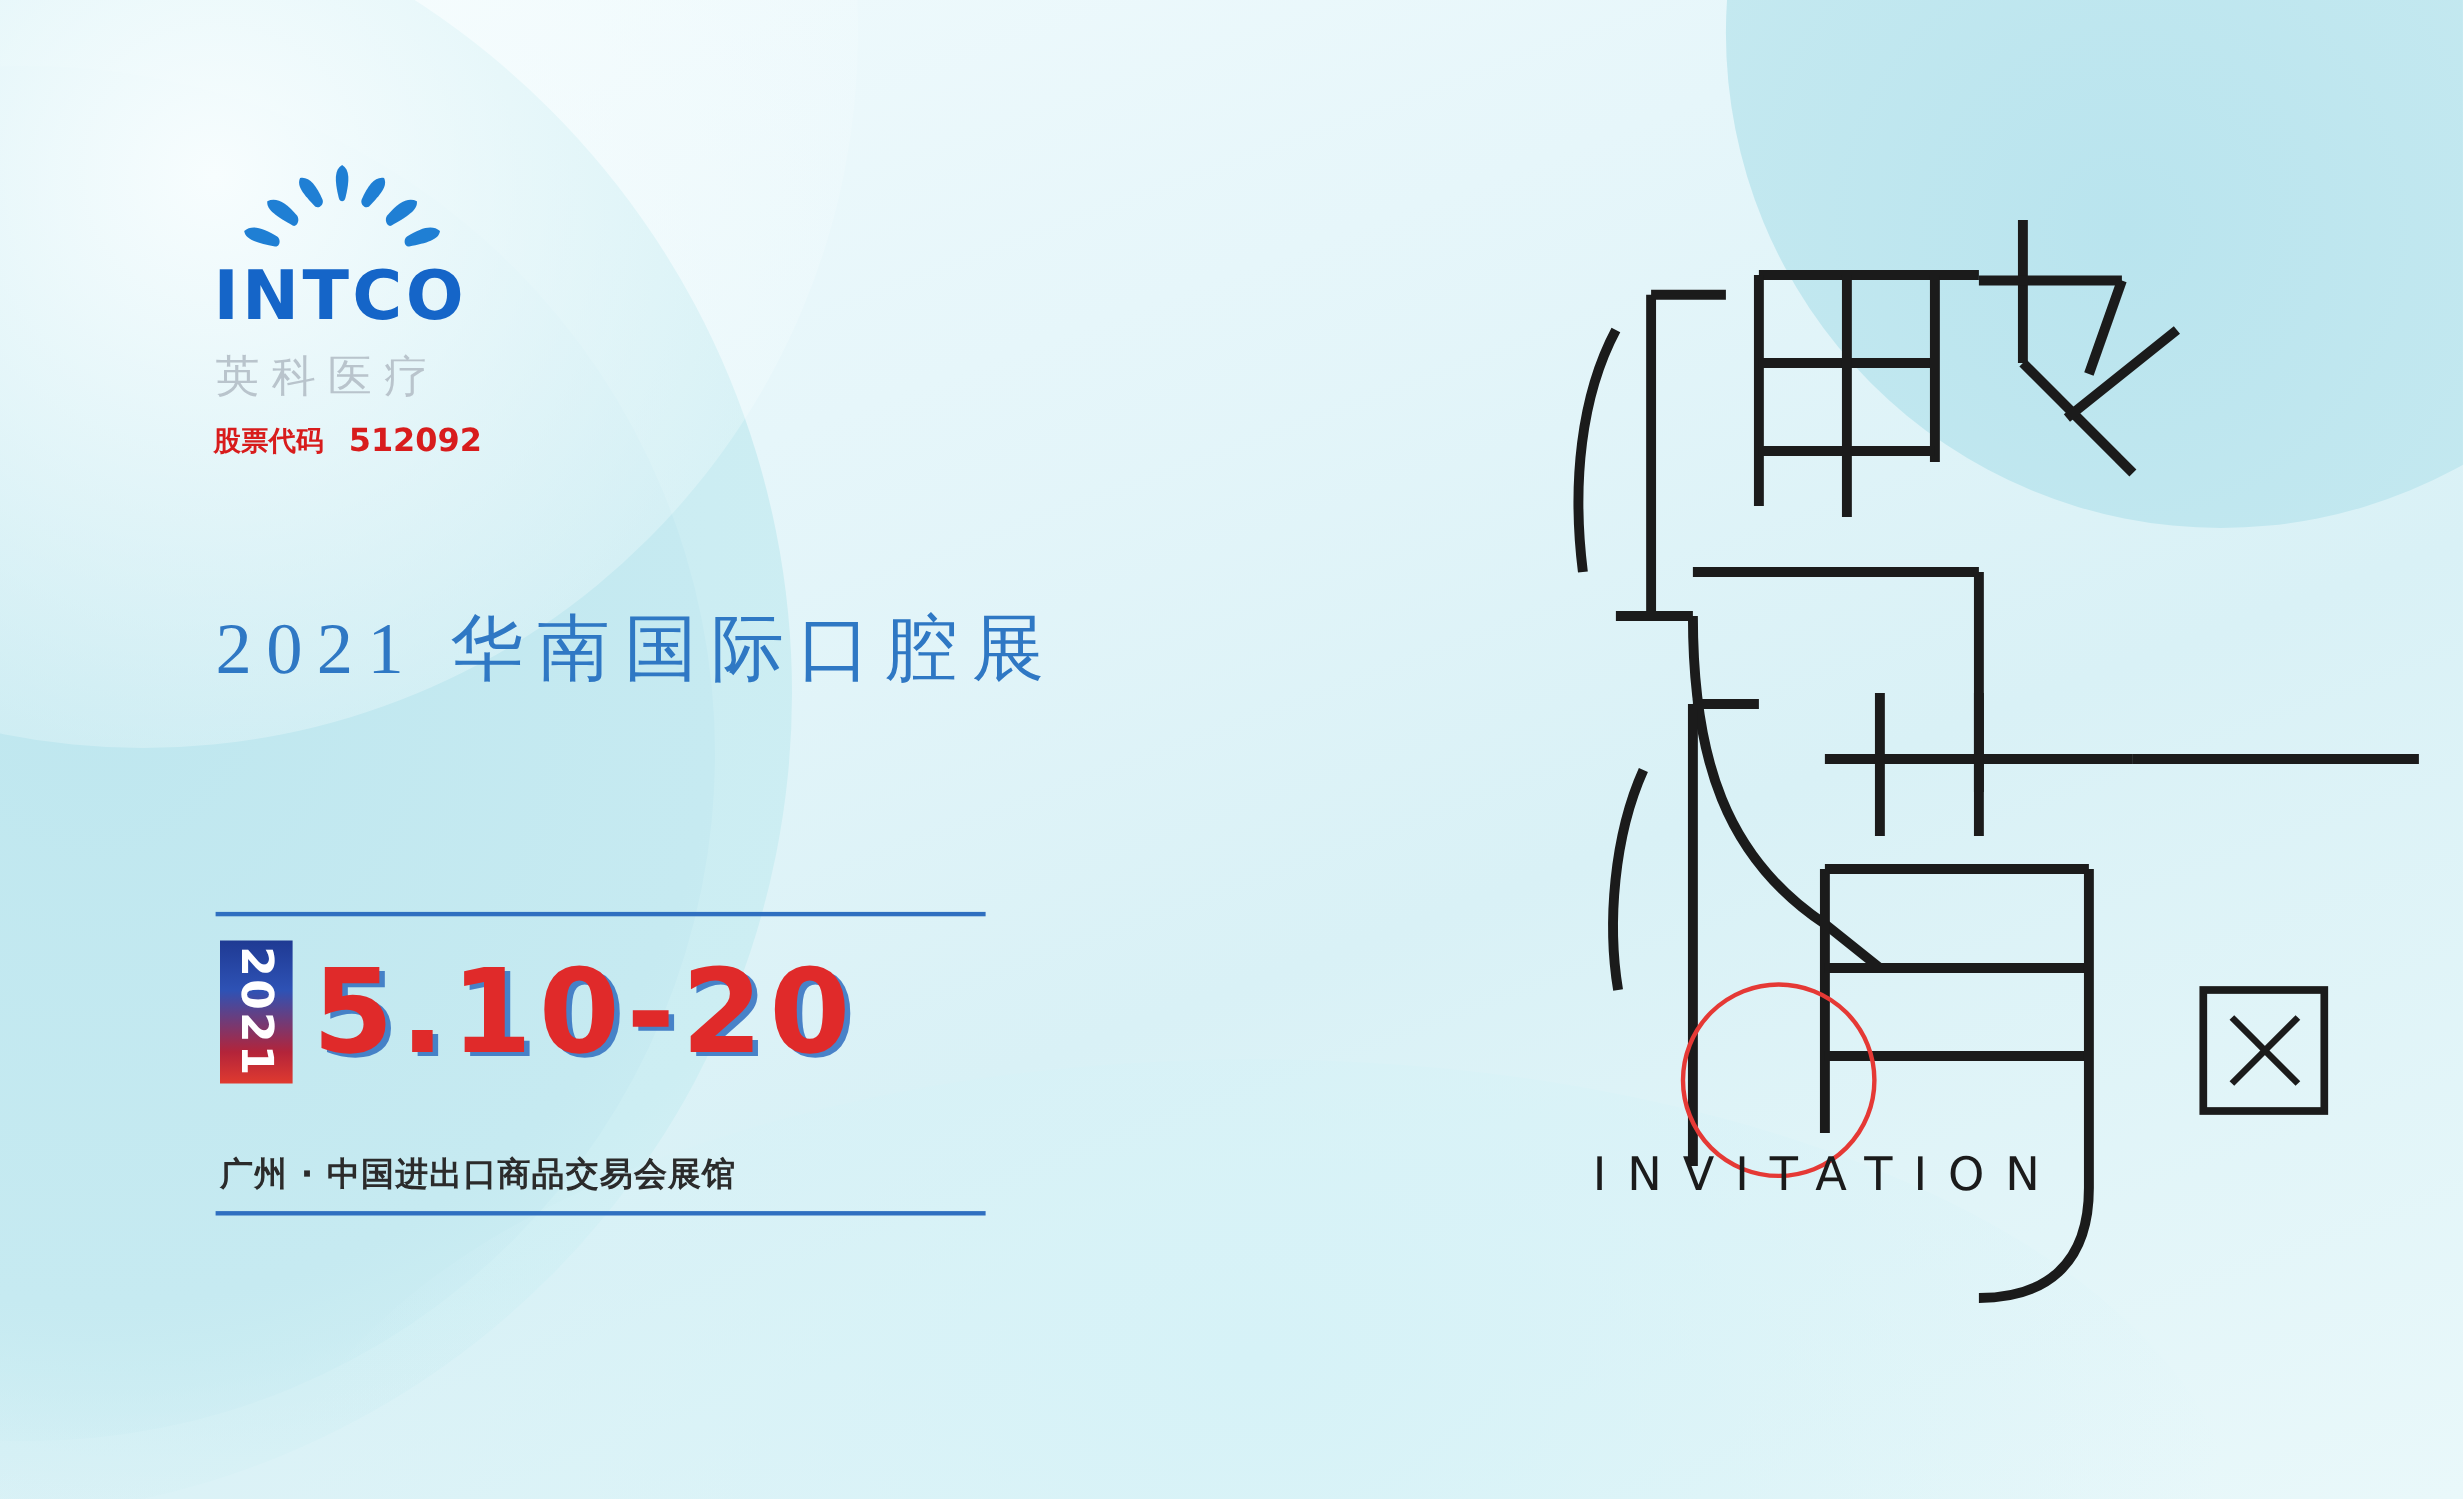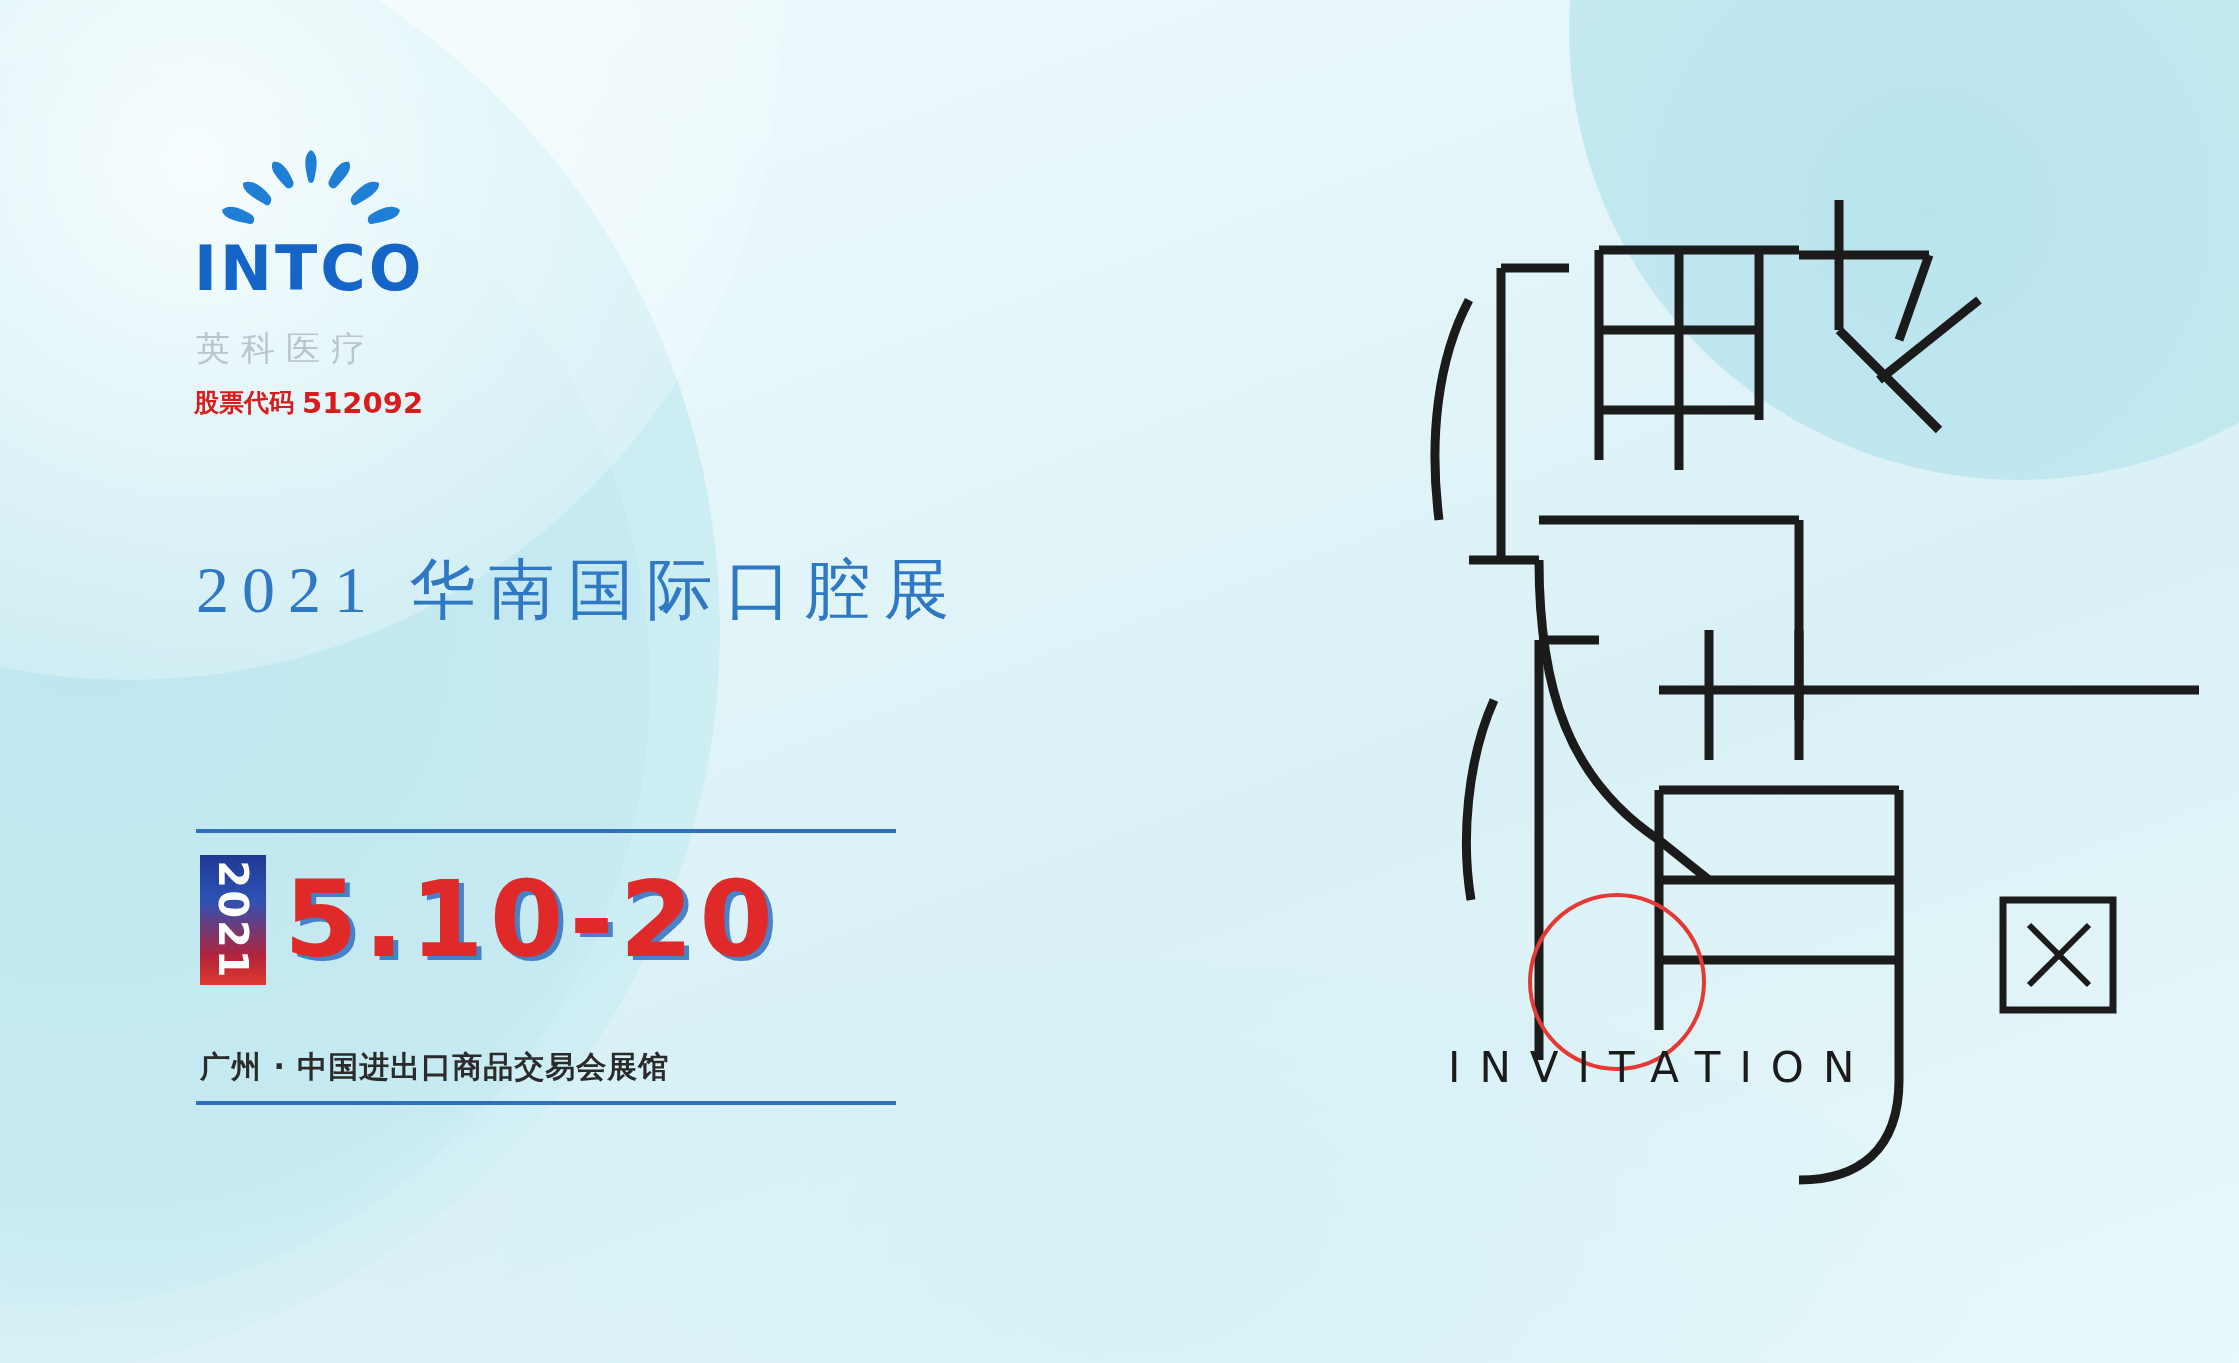--- a/index.html
+++ b/index.html
@@ -82,32 +82,32 @@
     font-weight: bold;
     font-size: 62px;
     letter-spacing: 3px;
     color: #1565c8;
     line-height: 1;
     margin-top: 2px;
     margin-left: 2px;
   }
   .intco-cn {
     font-family: Liberation Sans, sans-serif;
-    font-size: 34px;
+    font-size: 40px;
     letter-spacing: 11px;
     color: #b9c4cc;
-    margin-top: 26px;
+    margin-top: 14px;
     margin-left: 4px;
   }
   .stock-line {
     margin-top: 14px;
     margin-left: 2px;
     display: flex;
-    align-items: flex-start;
-    gap: 8px;
+    align-items: center;
+    gap: 23px;
   }
   .stock-label {
     font-family: "DejaVu Sans", sans-serif;
     font-size: 25px;
     font-weight: bold;
     color: #d81c1c;
     letter-spacing: 0px;
   }
   .stock-code {
     font-family: "DejaVu Sans", sans-serif;

